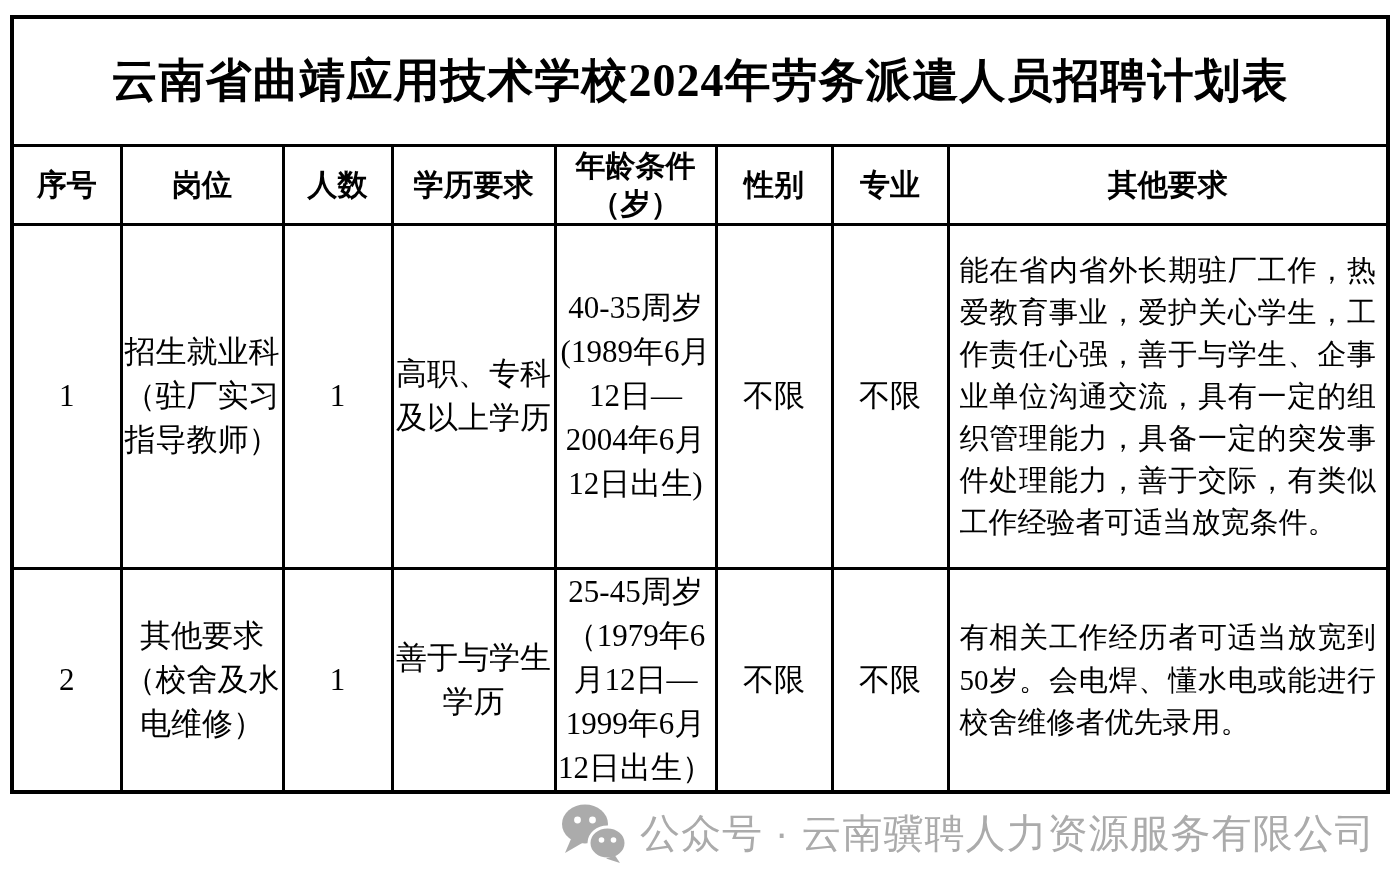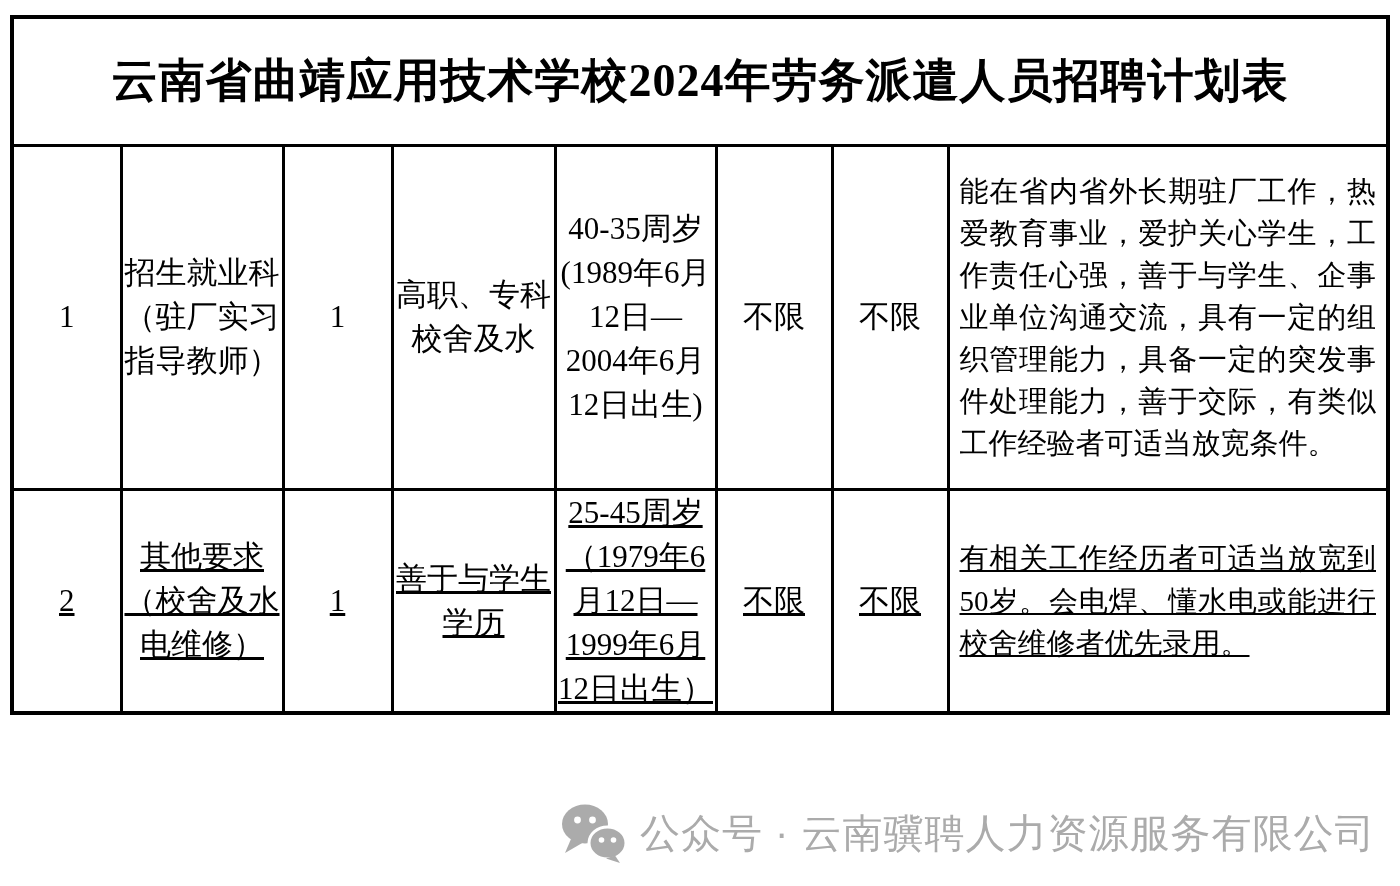--- a/index.html
+++ b/index.html
@@ -41,21 +41,21 @@
 
   .header-row th {
     height: 79px;
     font-size: 30px;
     font-weight: bold;
     line-height: 1.25;
     white-space: pre-line;
   }
 
   .row-1 td { height: 344px; }
-  .row-2 td { height: 208px; text-decoration: underline; }
+  .row-2 td { height: 208px; }
 
   .plan-table td {
     font-size: 31px;
     line-height: 1.42;
     margin-top: 44px;
   }
   td.c-ml { white-space: pre-line; }
   td.c-other {
     text-align: justify;
     text-justify: inter-character;
@@ -97,29 +97,40 @@
       <col style="width:116px">
       <col style="width:116px">
       <col style="width:440px">
     </colgroup>
 
     <tbody>
         <tr class="title-row">
       <th colspan="8">云南省曲靖应用技术学校2024年劳务派遣人员招聘计划表</th>
     </tr>
 
+    <tr class="header-row">
+      <th>序号</th>
+      <th>岗位</th>
+      <th>人数</th>
+      <th>学历要求</th>
+      <th>年龄条件
+（岁）</th>
+      <th>性别</th>
+      <th>专业</th>
+      <th>其他要求</th>
+    </tr>
 
     <tr class="row-1">
       <td>1</td>
       <td class="c-ml">招生就业科
 （驻厂实习
 指导教师）</td>
       <td>1</td>
       <td class="c-ml">高职、专科
-校舍及水</td>
+及以上学历</td>
       <td class="c-ml">40-35周岁
 (1989年6月
 12日—
 2004年6月
 12日出生)</td>
       <td>不限</td>
       <td>不限</td>
       <td class="c-other">能在省内省外长期驻厂工作，热爱教育事业，爱护关心学生，工作责任心强，善于与学生、企事业单位沟通交流，具有一定的组织管理能力，具备一定的突发事件处理能力，善于交际，有类似工作经验者可适当放宽条件。</td>
     </tr>
 

